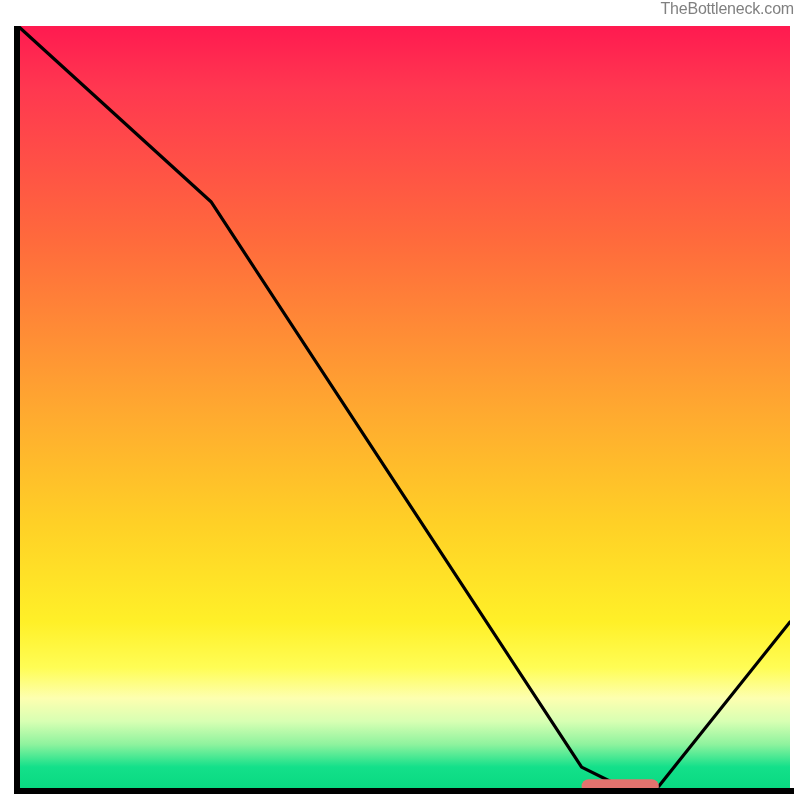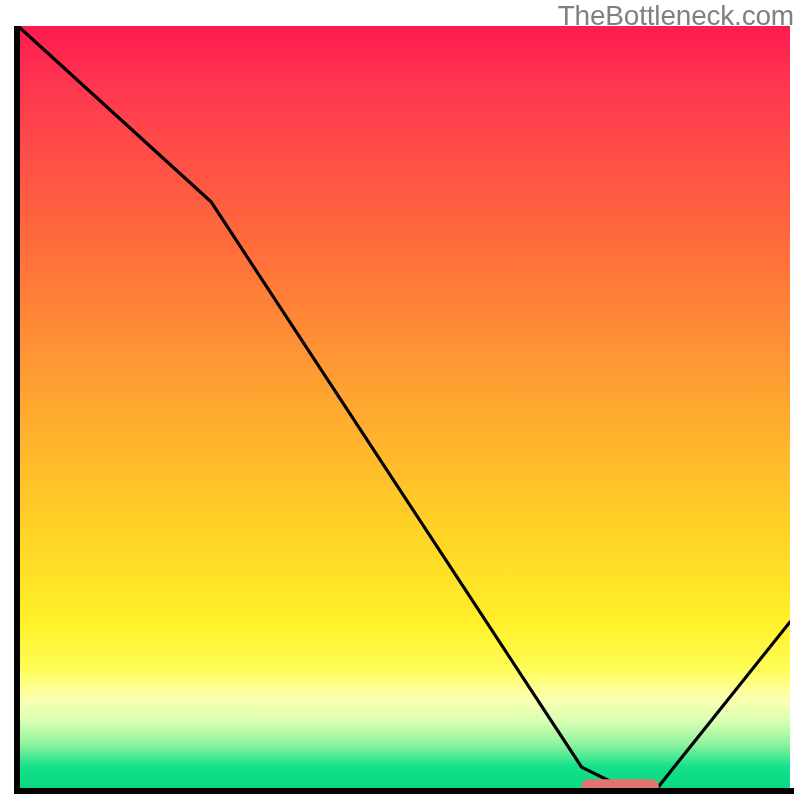--- a/index.html
+++ b/index.html
@@ -13,21 +13,21 @@
   }
   .frame {
     position: relative;
     width: 800px;
     height: 800px;
   }
   .watermark {
     position: absolute;
     top: 0px;
     right: 6px;
-    font-size: 28px;
+    font-size: 16px;
     font-weight: 500;
     color: #808080;
     letter-spacing: -0.2px;
   }
   .plot-clip {
     position: absolute;
     left: 18px;
     top: 26px;
     width: 772px;
     height: 764px;

